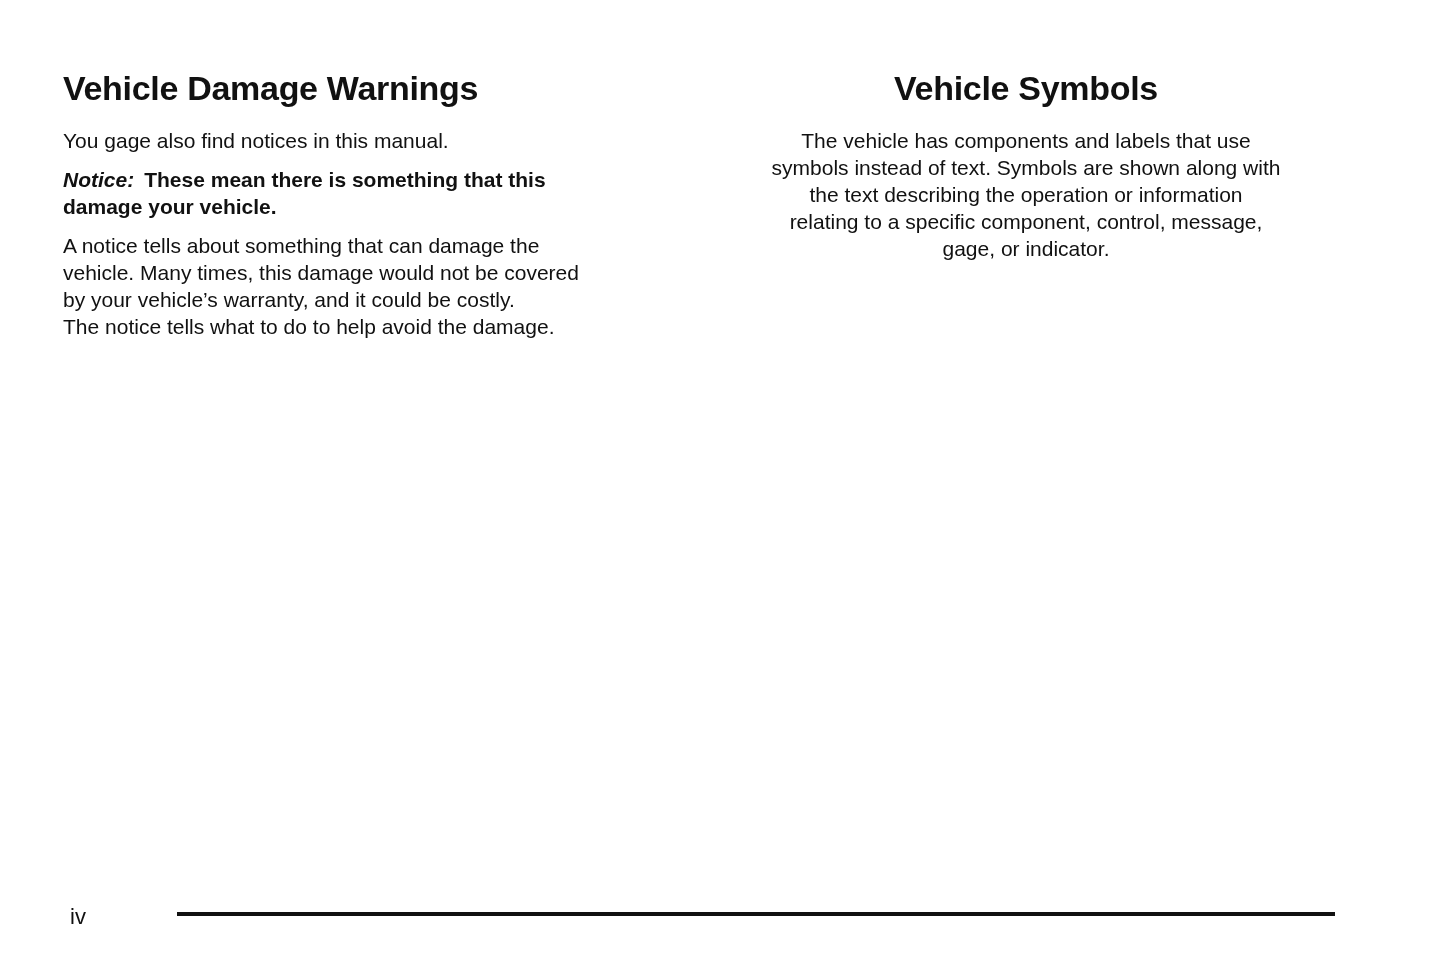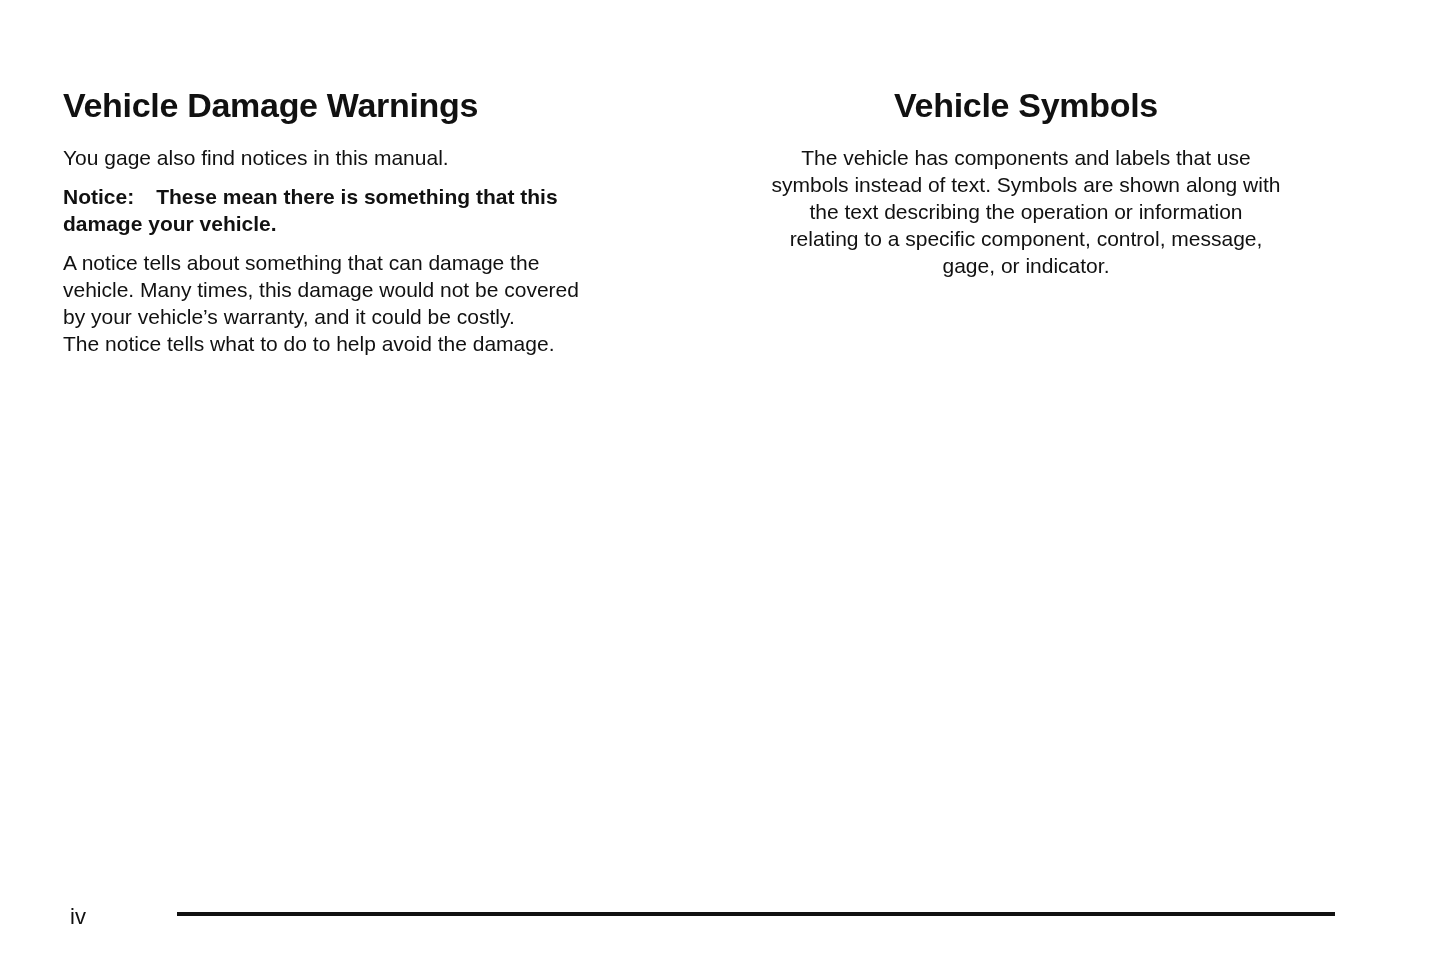--- a/index.html
+++ b/index.html
@@ -11,21 +11,21 @@
     position: relative;
     width: 1445px;
     height: 966px;
     background: #ffffff;
     overflow: hidden;
     font-family: "Liberation Sans", "DejaVu Sans", sans-serif;
     color: #111111;
   }
   .col {
     position: absolute;
-    top: 86px;
+    top: 69px;
   }
   .col-left {
     left: 63px;
     width: 612px;
   }
   .col-right {
     left: 724px;
     width: 604px;
     text-align: center;
   }
@@ -45,21 +45,22 @@
     color: #111111;
   }
   p.notice-para {
     margin: 0 0 12px 0;
     font-size: 21px;
     line-height: 27px;
     font-weight: bold;
     color: #111111;
   }
   .notice-label {
-    margin-right: 22px;
+    font-style: italic;
+    margin-right: 10px;
   }
   .notice-text {
     white-space: pre-line;
   }
   .page-number {
     position: absolute;
     left: 70px;
     top: 903px;
     font-size: 22px;
     line-height: 27px;

